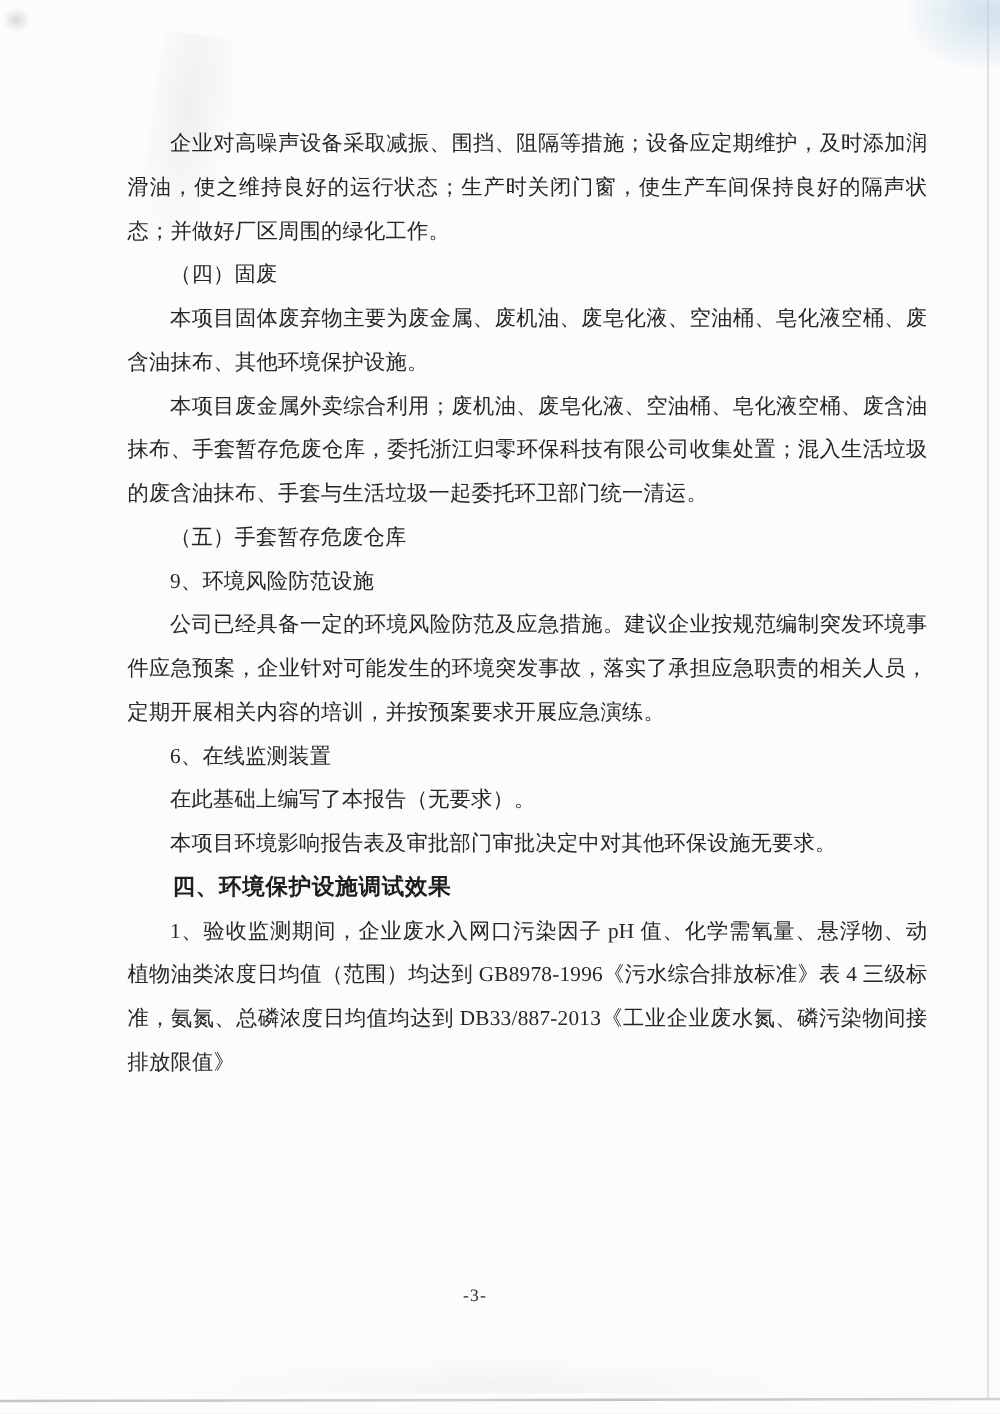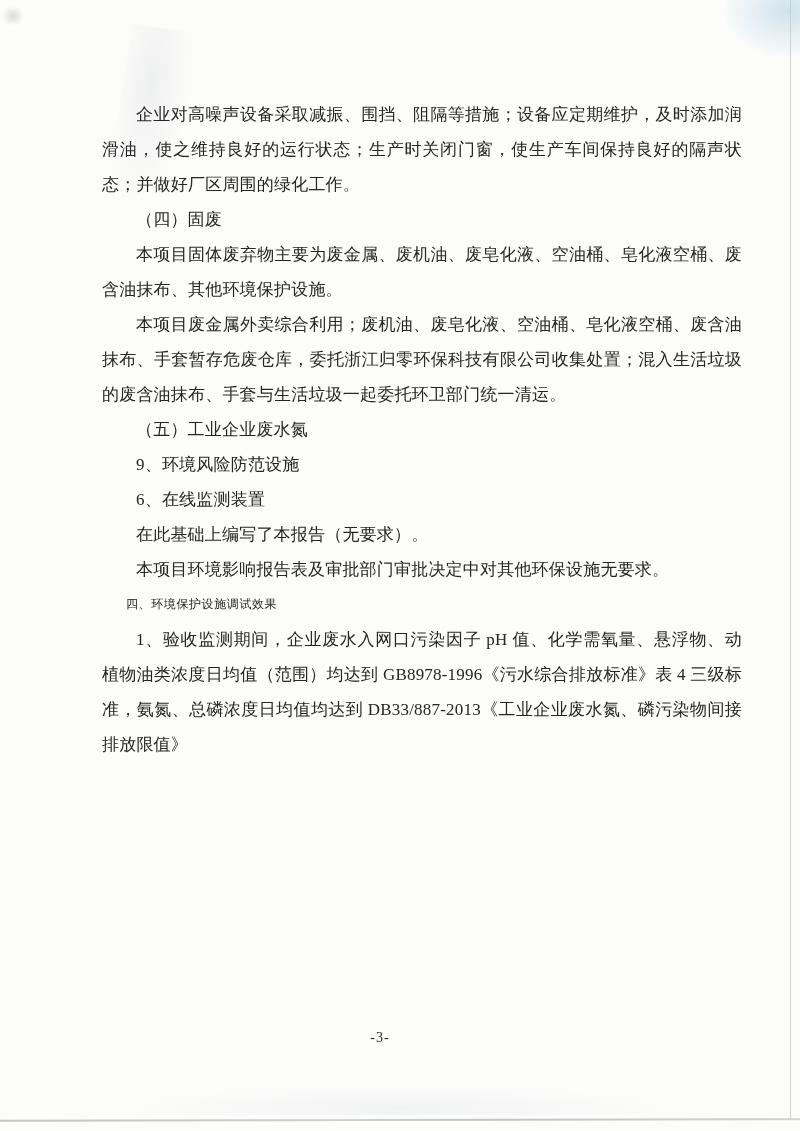--- a/index.html
+++ b/index.html
@@ -22,22 +22,22 @@
     letter-spacing:0.2px;
   }
   .content p,.content h2,.content h3{
     margin:0;padding:0;
     text-indent:2em;
     font-size:17px;
     font-weight:400;
     line-height:35px;
   }
   .content h2.section-bold{
-    font-weight:400;
-    font-size:12px;
+    font-weight:700;
+    font-size:18px;
     color:#1e1e1e;
     letter-spacing:0.6px;
   }
   
   .footer{
     position:absolute;
     left:102px;right:58px;
     top:1030px;
     text-align:center;
     transform:translateX(-42px);
@@ -93,22 +93,23 @@
   <div class="smudge-pencil"></div>
   <div class="smudge-footer"></div>
   <div class="scan-edge-right"></div>
   <div class="scan-edge-bottom"></div>
 
   <main class="content">
     <p>企业对高噪声设备采取减振、围挡、阻隔等措施；设备应定期维护，及时添加润滑油，使之维持良好的运行状态；生产时关闭门窗，使生产车间保持良好的隔声状态；并做好厂区周围的绿化工作。</p>
     <h3>（四）固废</h3>
     <p>本项目固体废弃物主要为废金属、废机油、废皂化液、空油桶、皂化液空桶、废含油抹布、其他环境保护设施。</p>
     <p>本项目废金属外卖综合利用；废机油、废皂化液、空油桶、皂化液空桶、废含油抹布、手套暂存危废仓库，委托浙江归零环保科技有限公司收集处置；混入生活垃圾的废含油抹布、手套与生活垃圾一起委托环卫部门统一清运。</p>
-    <h3>（五）工业企业废水氮</h3>
+    <h3>（五）手套暂存危废仓库</h3>
     <h3>9、环境风险防范设施</h3>
+    <p>公司已经具备一定的环境风险防范及应急措施。建议企业按规范编制突发环境事件应急预案，企业针对可能发生的环境突发事故，落实了承担应急职责的相关人员，定期开展相关内容的培训，并按预案要求开展应急演练。</p>
     <h3>6、在线监测装置</h3>
     <p>在此基础上编写了本报告（无要求）。</p>
     <p>本项目环境影响报告表及审批部门审批决定中对其他环保设施无要求。</p>
     <h2 class="section-bold">四、环境保护设施调试效果</h2>
     <p>1、验收监测期间，企业废水入网口污染因子 pH 值、化学需氧量、悬浮物、动植物油类浓度日均值（范围）均达到 GB8978-1996《污水综合排放标准》表 4 三级标准，氨氮、总磷浓度日均值均达到 DB33/887-2013《工业企业废水氮、磷污染物间接排放限值》</p>
   </main>
 
   <div class="footer">-3-</div>
 
 </div>

